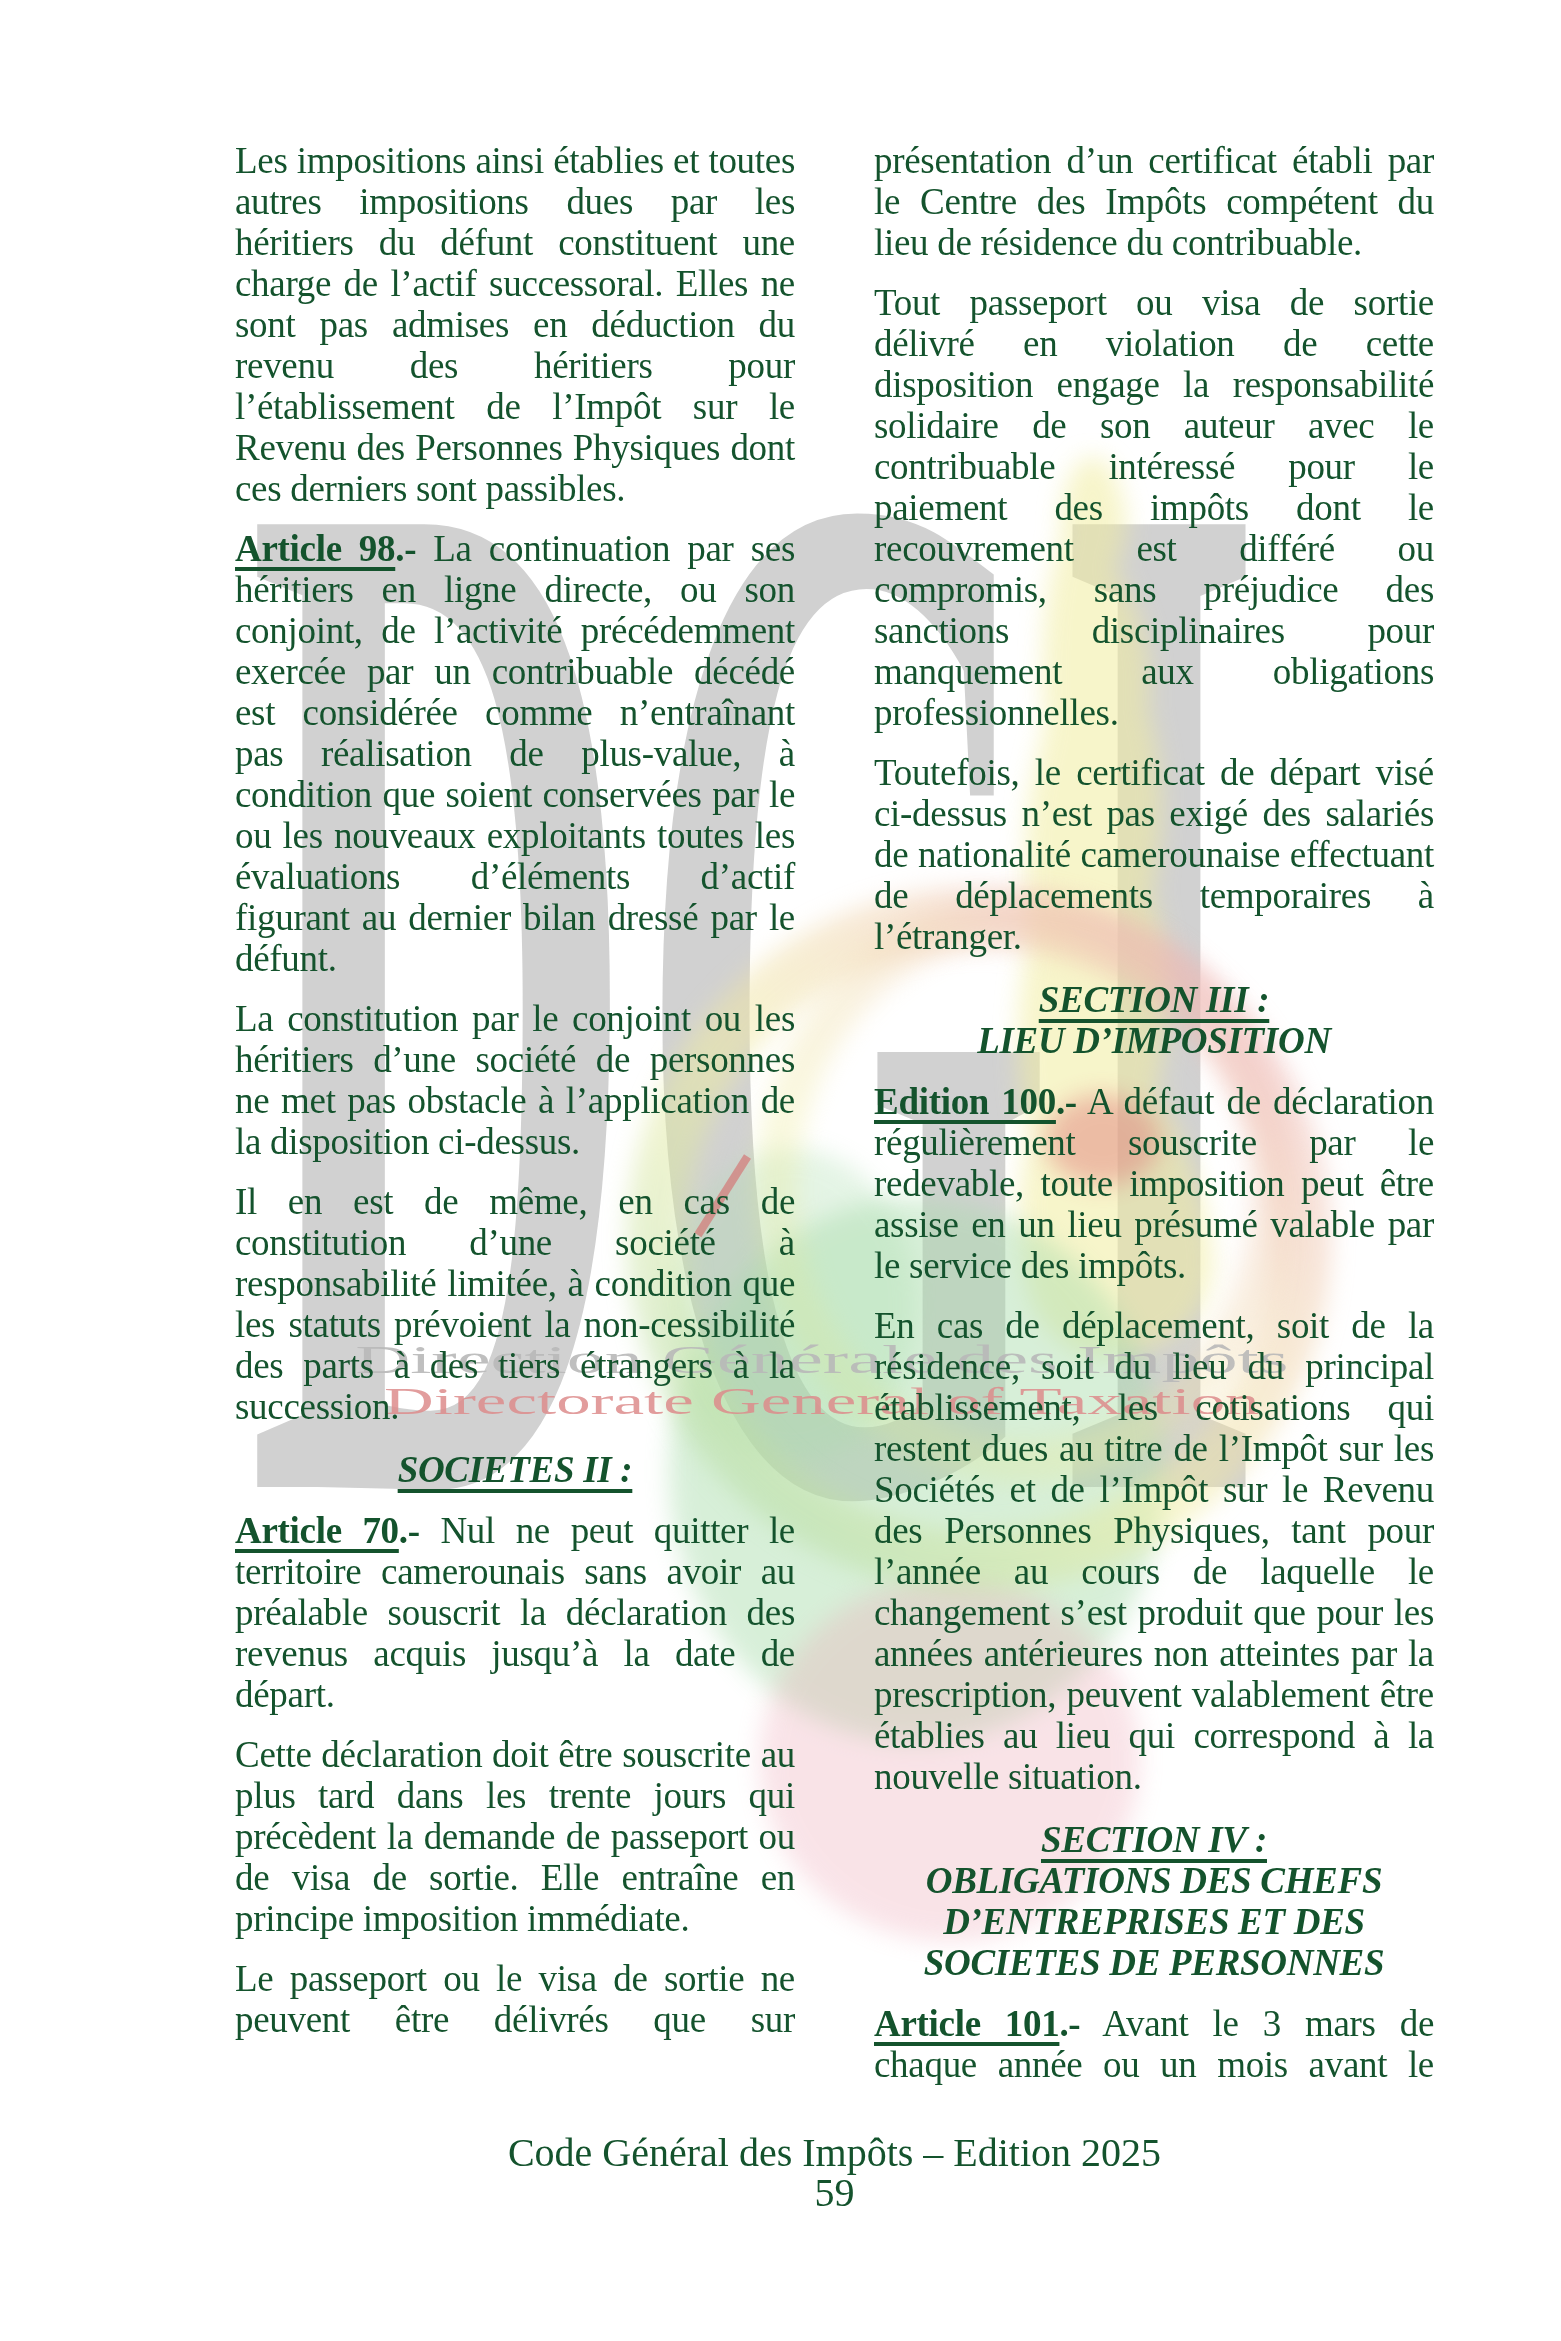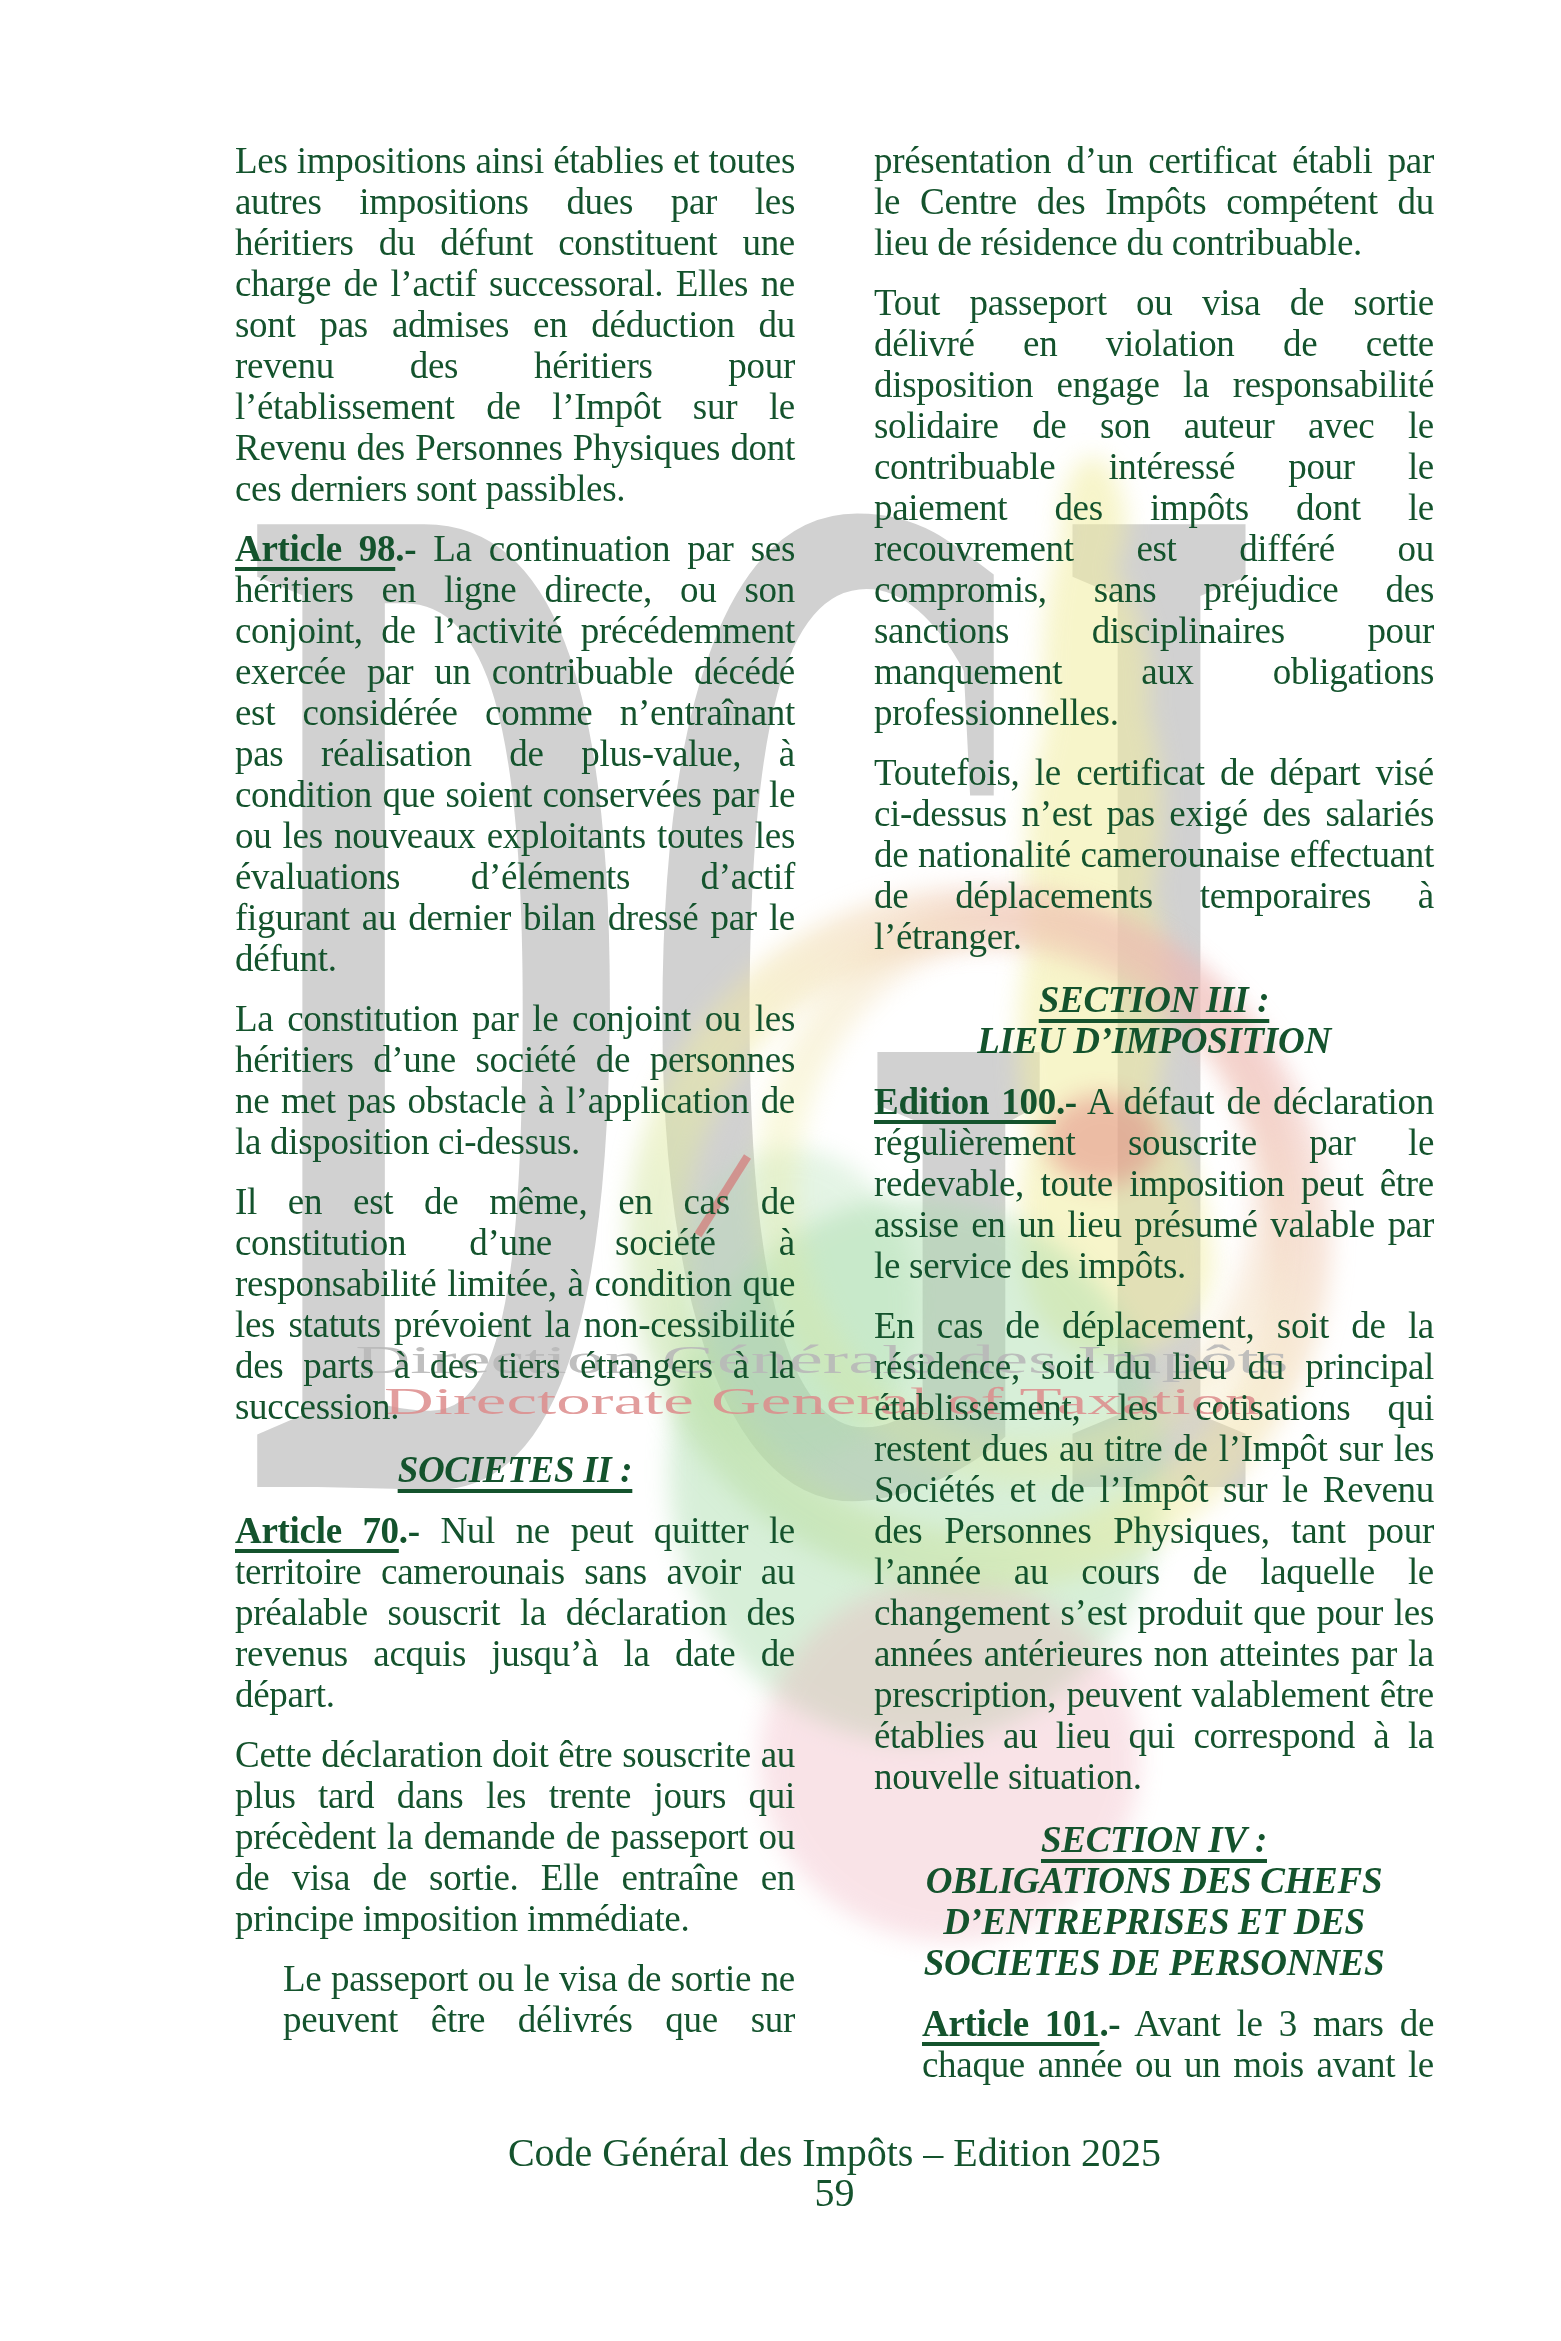--- a/index.html
+++ b/index.html
@@ -24,21 +24,21 @@
     width: 560px;
     font-size: 37px;
     line-height: 41px;
     text-align: justify;
     text-justify: inter-word;
     letter-spacing: -0.3px;
   }
   .col-left  { left: 235px; }
   .col-right { left: 874px; }
   .col p { margin: 0 0 19px 0; }
-  .col p.cont { text-align-last: justify; margin-bottom: 0; margin-left: 48px; }
+  .col p.cont { text-align-last: justify; margin-bottom: 0; }
   .art-label { font-weight: bold; text-decoration: underline; text-underline-offset: 5.8px; text-decoration-thickness: 4.1px; }
   .art-sep   { font-weight: bold; }
   .section-head {
     margin: 22px 0 20px 0;
     text-align-last: center;
     font-weight: bold;
     font-style: italic;
   }
   .section-head .line { display: block; }
   .section-head .u { text-decoration: underline; text-underline-offset: 6.6px; text-decoration-thickness: 4.1px; }

